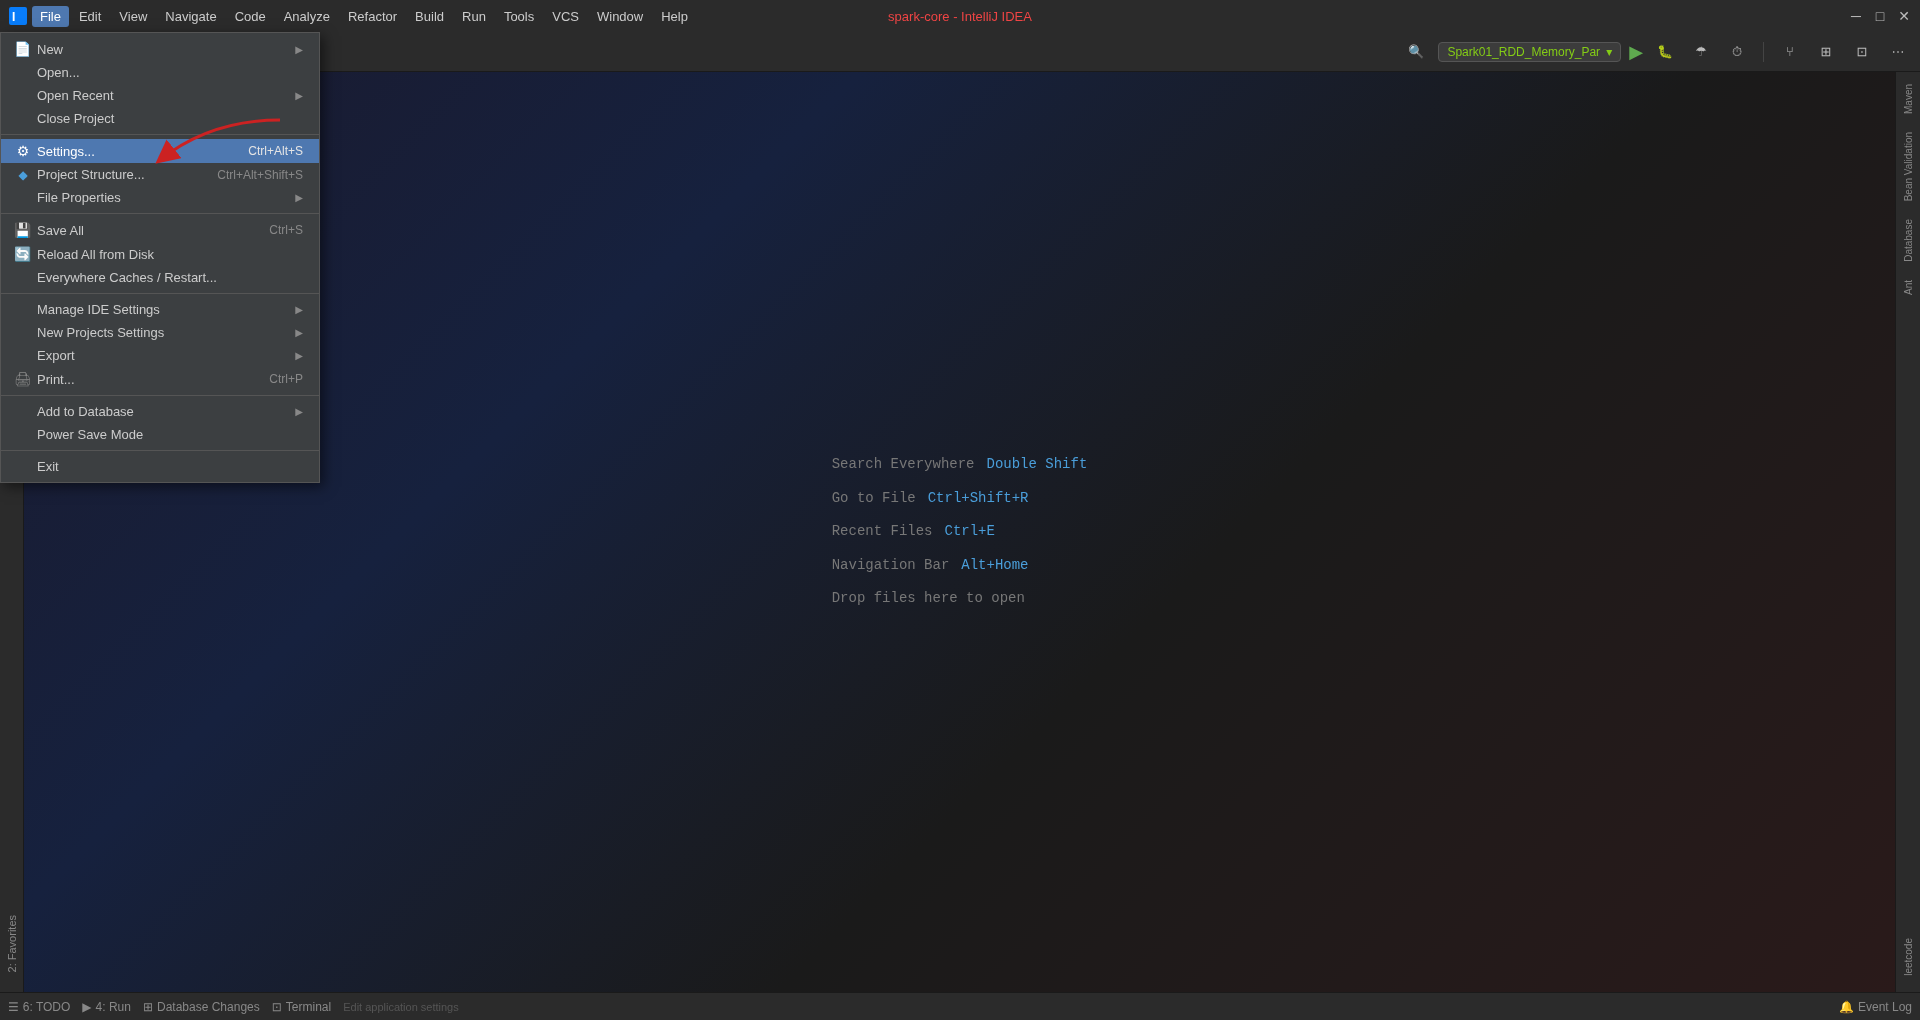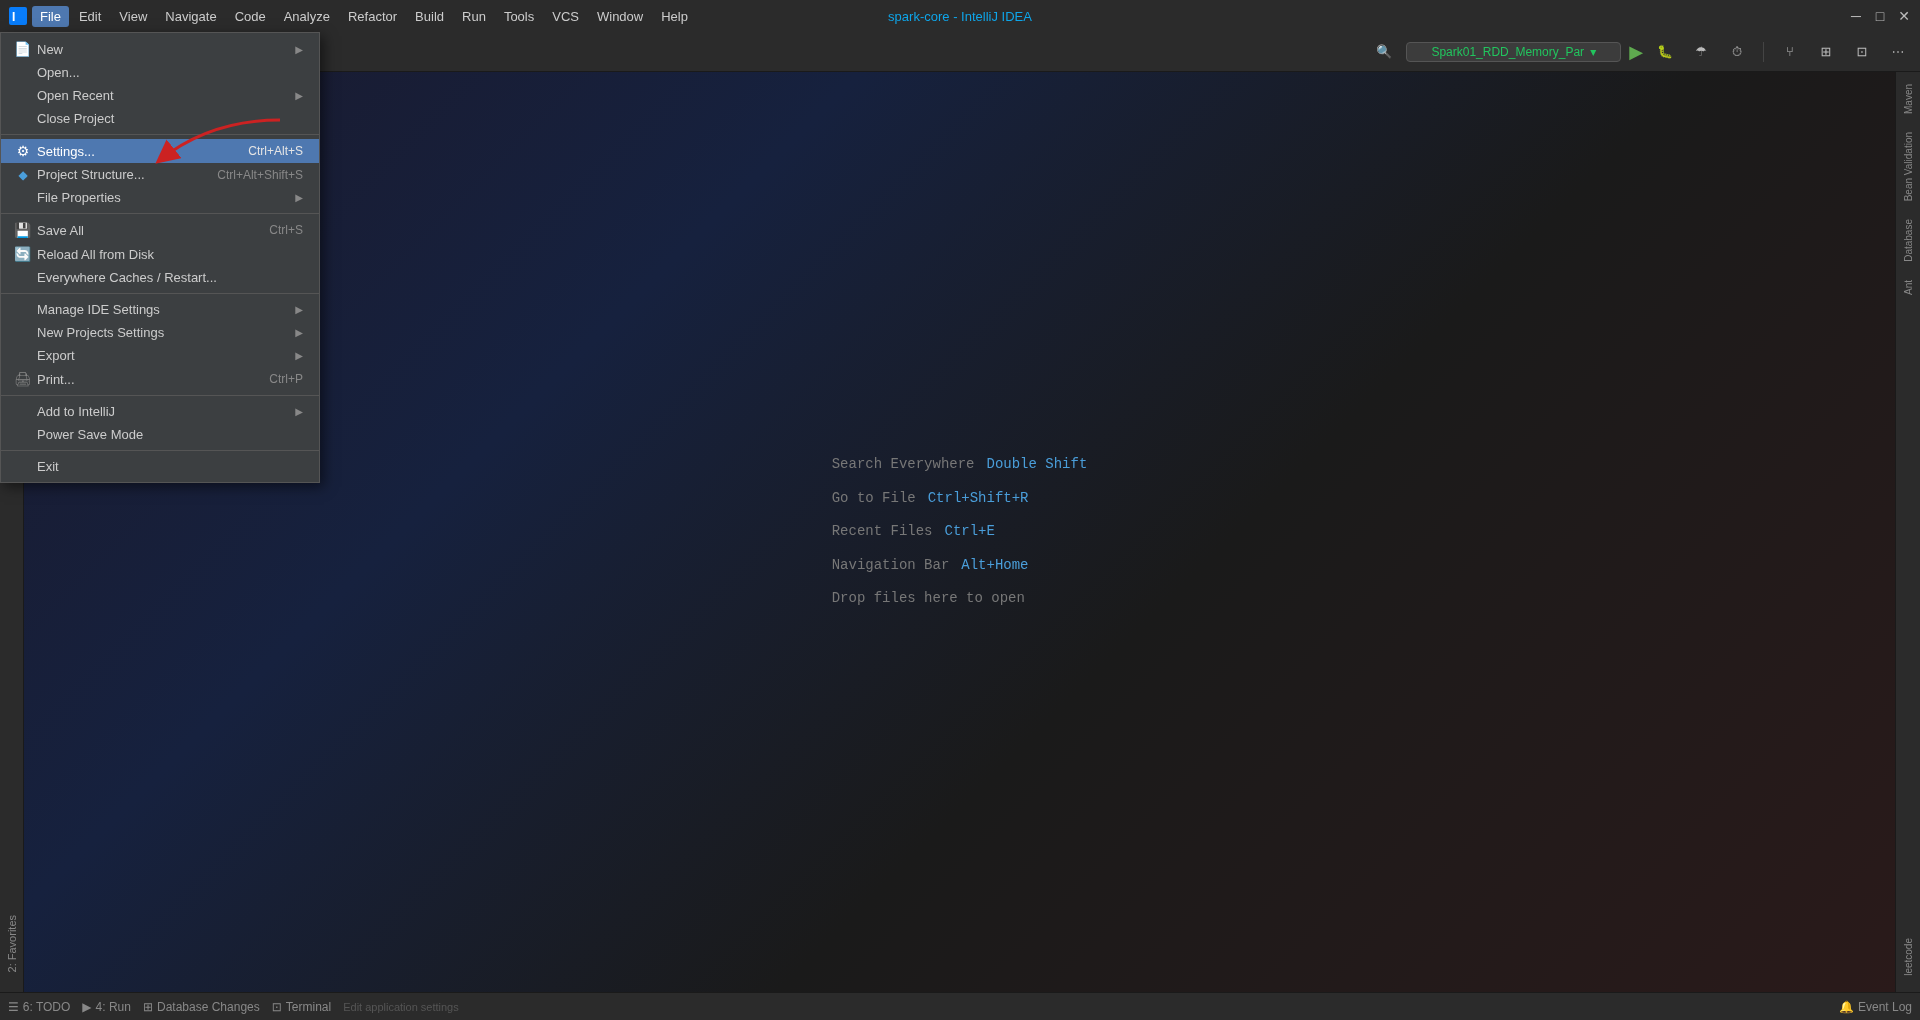--- a/index.html
+++ b/index.html
@@ -46,21 +46,21 @@
     }
     .menu-item:hover, .menu-item.active {
       background: #4e78b0;
       color: #fff;
       text-align: center;
     }
     .title-text {
       position: absolute;
       left: 50%;
       transform: translateX(-50%);
-      color: #0ea5e9;
+      color: #ef4444;
       font-size: 13px;
     }
     .window-controls {
       display: flex;
       gap: 8px;
       margin-left: auto;
     }
     .win-btn {
       width: 16px;
       height: 16px;
@@ -98,24 +98,24 @@
       background: #444;
       margin: 0 4px;
     }
     .toolbar-spacer { flex: 1; }
     .run-config {
       display: flex;
       align-items: center;
       background: #3c3c3c;
       border: 1px solid #555;
       border-radius: 4px;
-      padding: 2px 24px;
+      padding: 2px 8px;
       gap: 6px;
       cursor: pointer;
-      color: #22c55e;
+      color: #84cc16;
       font-size: 12px;
     }
     .run-btn {
       color: #5faa4f;
       font-size: 18px;
       cursor: pointer;
     }
 
     
     .main-layout {
@@ -490,21 +490,21 @@
 
     <div class="menu-row">
       <span class="row-icon">🖨</span>
       <span class="row-label">Print...</span>
       <span class="row-shortcut">Ctrl+P</span>
     </div>
     <div class="menu-separator"></div>
 
     <div class="menu-row">
       <span class="row-icon"></span>
-      <span class="row-label">Add to IntelliJ</span>
+      <span class="row-label">Add to Database</span>
       <span class="row-arrow">▶</span>
     </div>
 
     <div class="menu-row">
       <span class="row-icon"></span>
       <span class="row-label">Power Save Mode</span>
     </div>
     <div class="menu-separator"></div>
 
     <div class="menu-row">

